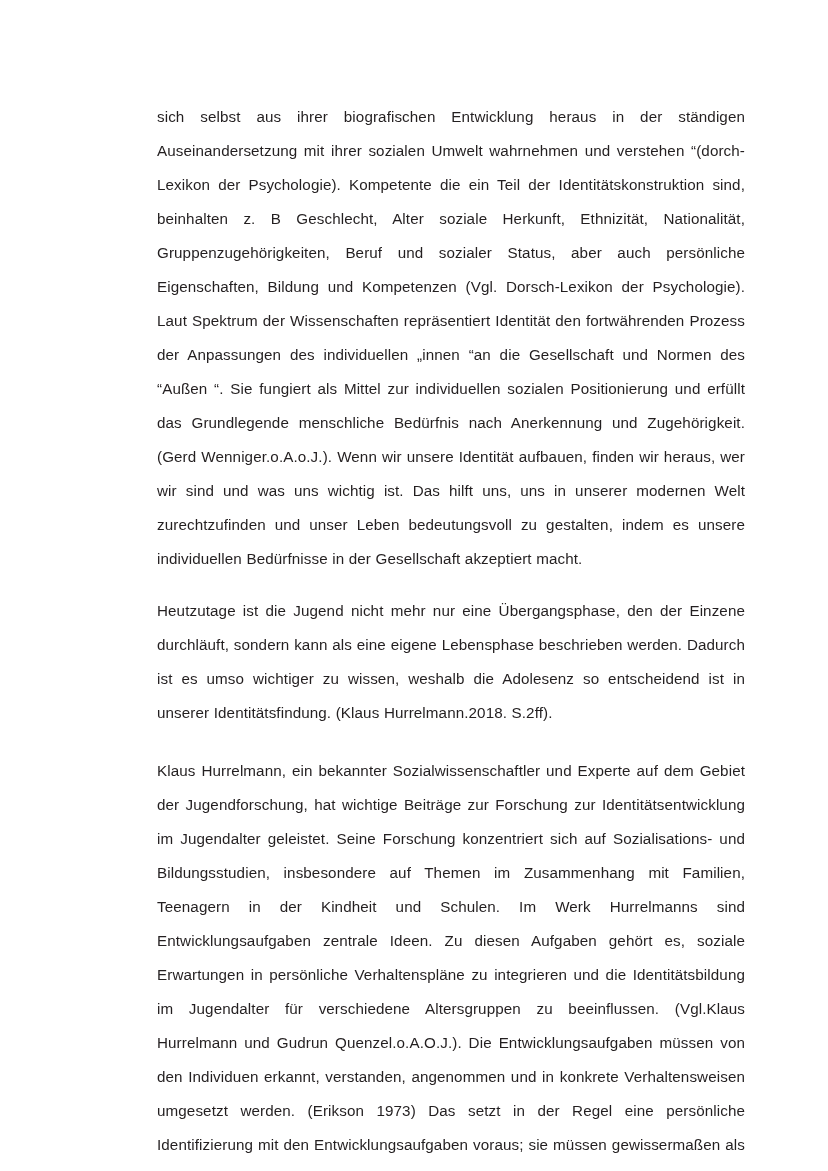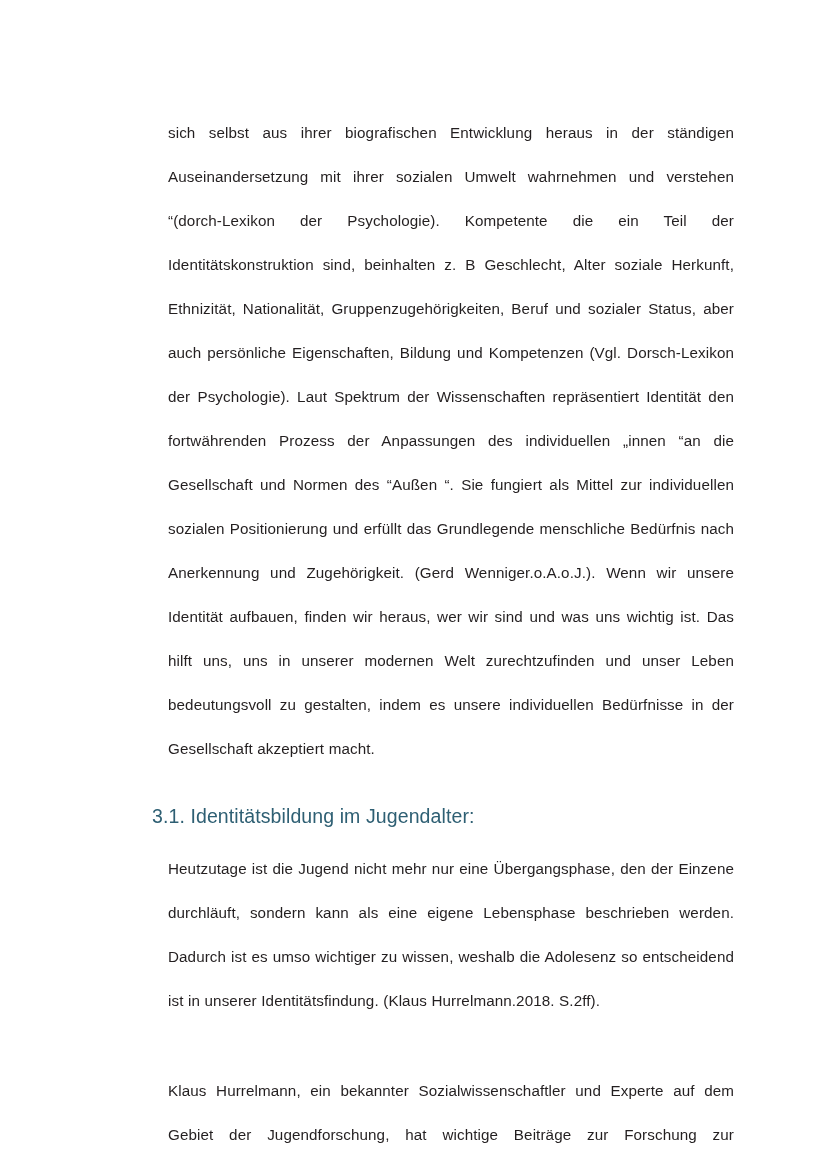--- a/index.html
+++ b/index.html
@@ -22,23 +22,23 @@
 
   .content {
     position: absolute;
     left: 152px;
     top: 95px;
     width: 598px;
   }
 
   
   .para {
-    margin: 16px;
+    margin: 5px;
     font-size: 15.2px;
-    line-height: 44px;
+    line-height: 34px;
     color: #231f20;
     text-align: justify;
     text-justify: inter-word;
     letter-spacing: 0.1px;
     word-spacing: 0.2px;
   }
 
   .gap-after-para {
     margin-bottom: 18px;
   }
@@ -63,23 +63,20 @@
   }
 </style>
 </head>
 <body>
 
 <div class="page">
   <div class="content">
 
     <p class="para gap-after-para">sich selbst aus ihrer biografischen Entwicklung heraus in der ständigen Auseinandersetzung mit ihrer sozialen Umwelt wahrnehmen und verstehen “(dorch-Lexikon der Psychologie). Kompetente die ein Teil der Identitätskonstruktion sind, beinhalten z. B Geschlecht, Alter soziale Herkunft, Ethnizität, Nationalität, Gruppenzugehörigkeiten, Beruf und sozialer Status, aber auch persönliche Eigenschaften, Bildung und Kompetenzen (Vgl. Dorsch-Lexikon der Psychologie). Laut Spektrum der Wissenschaften repräsentiert Identität den fortwährenden Prozess der Anpassungen des individuellen „innen “an die Gesellschaft und Normen des “Außen “. Sie fungiert als Mittel zur individuellen sozialen Positionierung und erfüllt das Grundlegende menschliche Bedürfnis nach Anerkennung und Zugehörigkeit. (Gerd Wenniger.o.A.o.J.). Wenn wir unsere Identität aufbauen, finden wir heraus, wer wir sind und was uns wichtig ist. Das hilft uns, uns in unserer modernen Welt zurechtzufinden und unser Leben bedeutungsvoll zu gestalten, indem es unsere individuellen Bedürfnisse in der Gesellschaft akzeptiert macht.</p>
 
-    <div class="heading-block">
-      <h2 class="section-heading">3.1. Identitätsbildung im Jugendalter:</h2>
-    </div>
 
     <p class="para">Heutzutage ist die Jugend nicht mehr nur eine Übergangsphase, den der Einzene durchläuft, sondern kann als eine eigene Lebensphase beschrieben werden. Dadurch ist es umso wichtiger zu wissen, weshalb die Adolesenz so entscheidend ist in unserer Identitätsfindung. (Klaus Hurrelmann.2018. S.2ff).</p>
 
     <div class="block-gap-sm"></div>
 
     <p class="para"> Klaus Hurrelmann, ein bekannter Sozialwissenschaftler und Experte auf dem Gebiet der Jugendforschung, hat wichtige Beiträge zur Forschung zur Identitätsentwicklung im Jugendalter geleistet. Seine Forschung konzentriert sich auf Sozialisations- und Bildungsstudien, insbesondere auf Themen im Zusammenhang mit Familien, Teenagern in der Kindheit und Schulen. Im Werk Hurrelmanns sind Entwicklungsaufgaben zentrale Ideen. Zu diesen Aufgaben gehört es, soziale Erwartungen in persönliche Verhaltenspläne zu integrieren und die Identitätsbildung im Jugendalter für verschiedene Altersgruppen zu beeinflussen. (Vgl.Klaus Hurrelmann und Gudrun Quenzel.o.A.O.J.). Die Entwicklungsaufgaben müssen von den Individuen erkannt, verstanden, angenommen und in konkrete Verhaltensweisen umgesetzt werden. (Erikson 1973) Das setzt in der Regel eine persönliche Identifizierung mit den Entwicklungsaufgaben voraus; sie müssen gewissermaßen als Orientierungsgrößen für das eigene Handeln definiert werden (Havighurst 1953/Quenzel 2015). Vier Hauptentwicklungsaufgaben können wie folgt weiter ausgeführt werden:</p>
 
   </div>
 </div>
 

